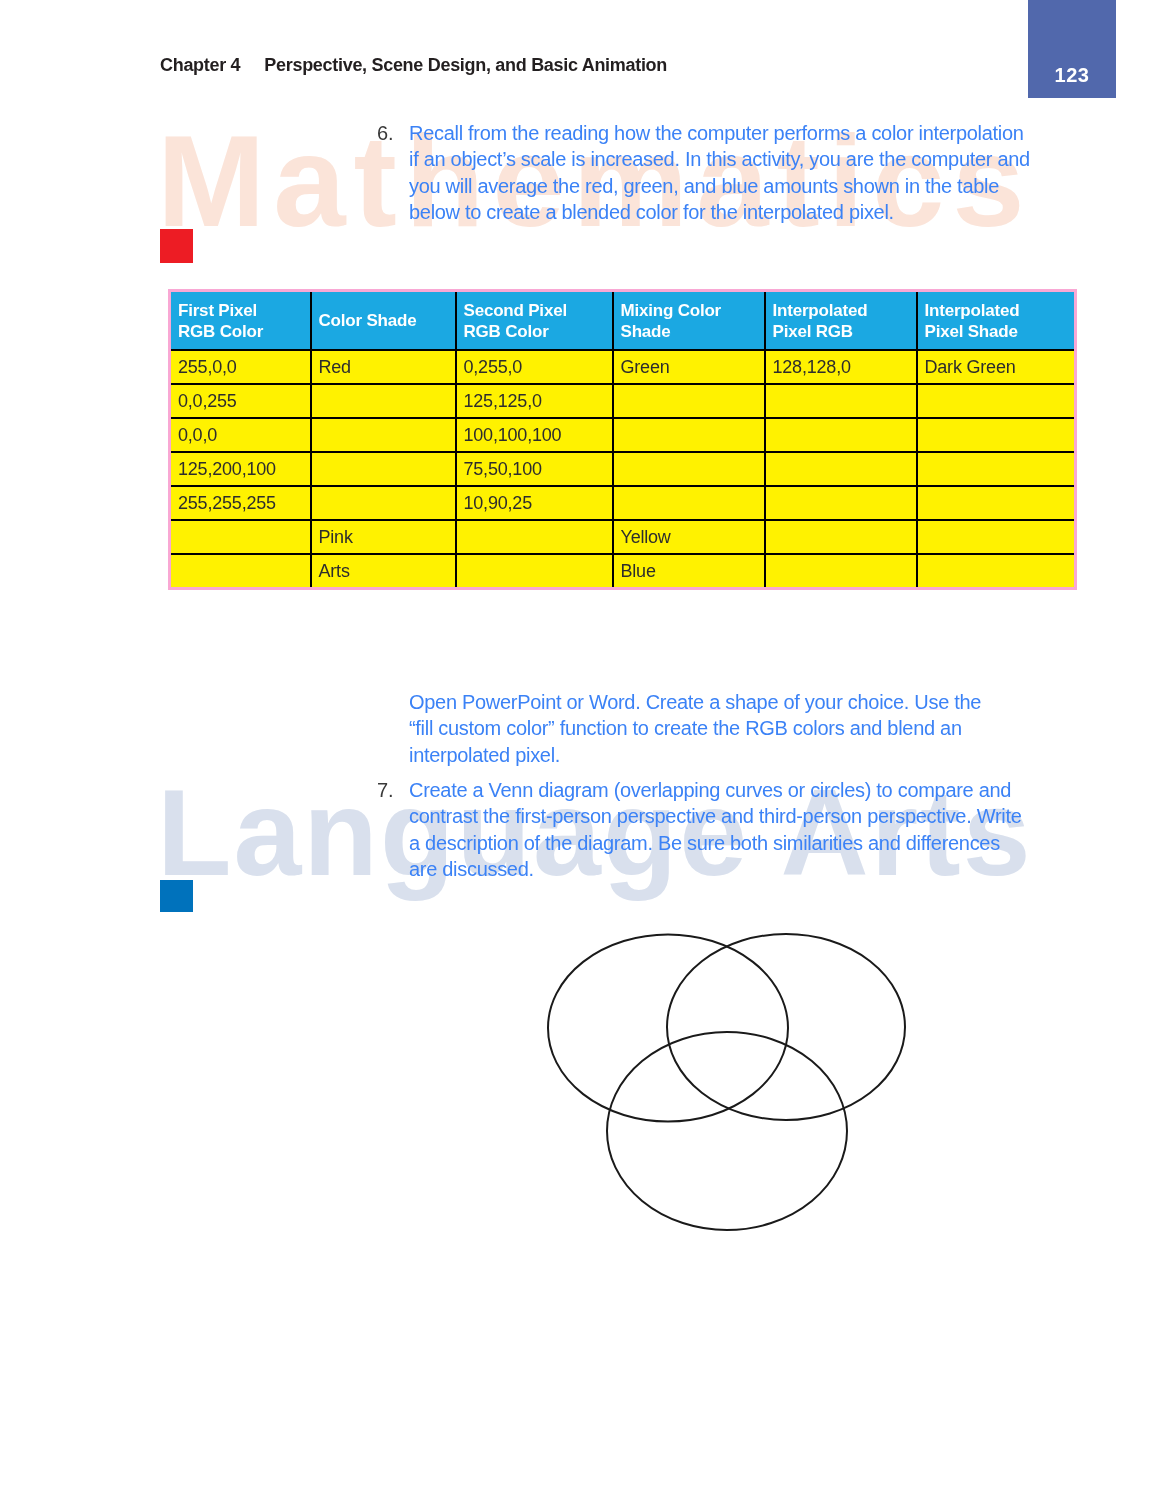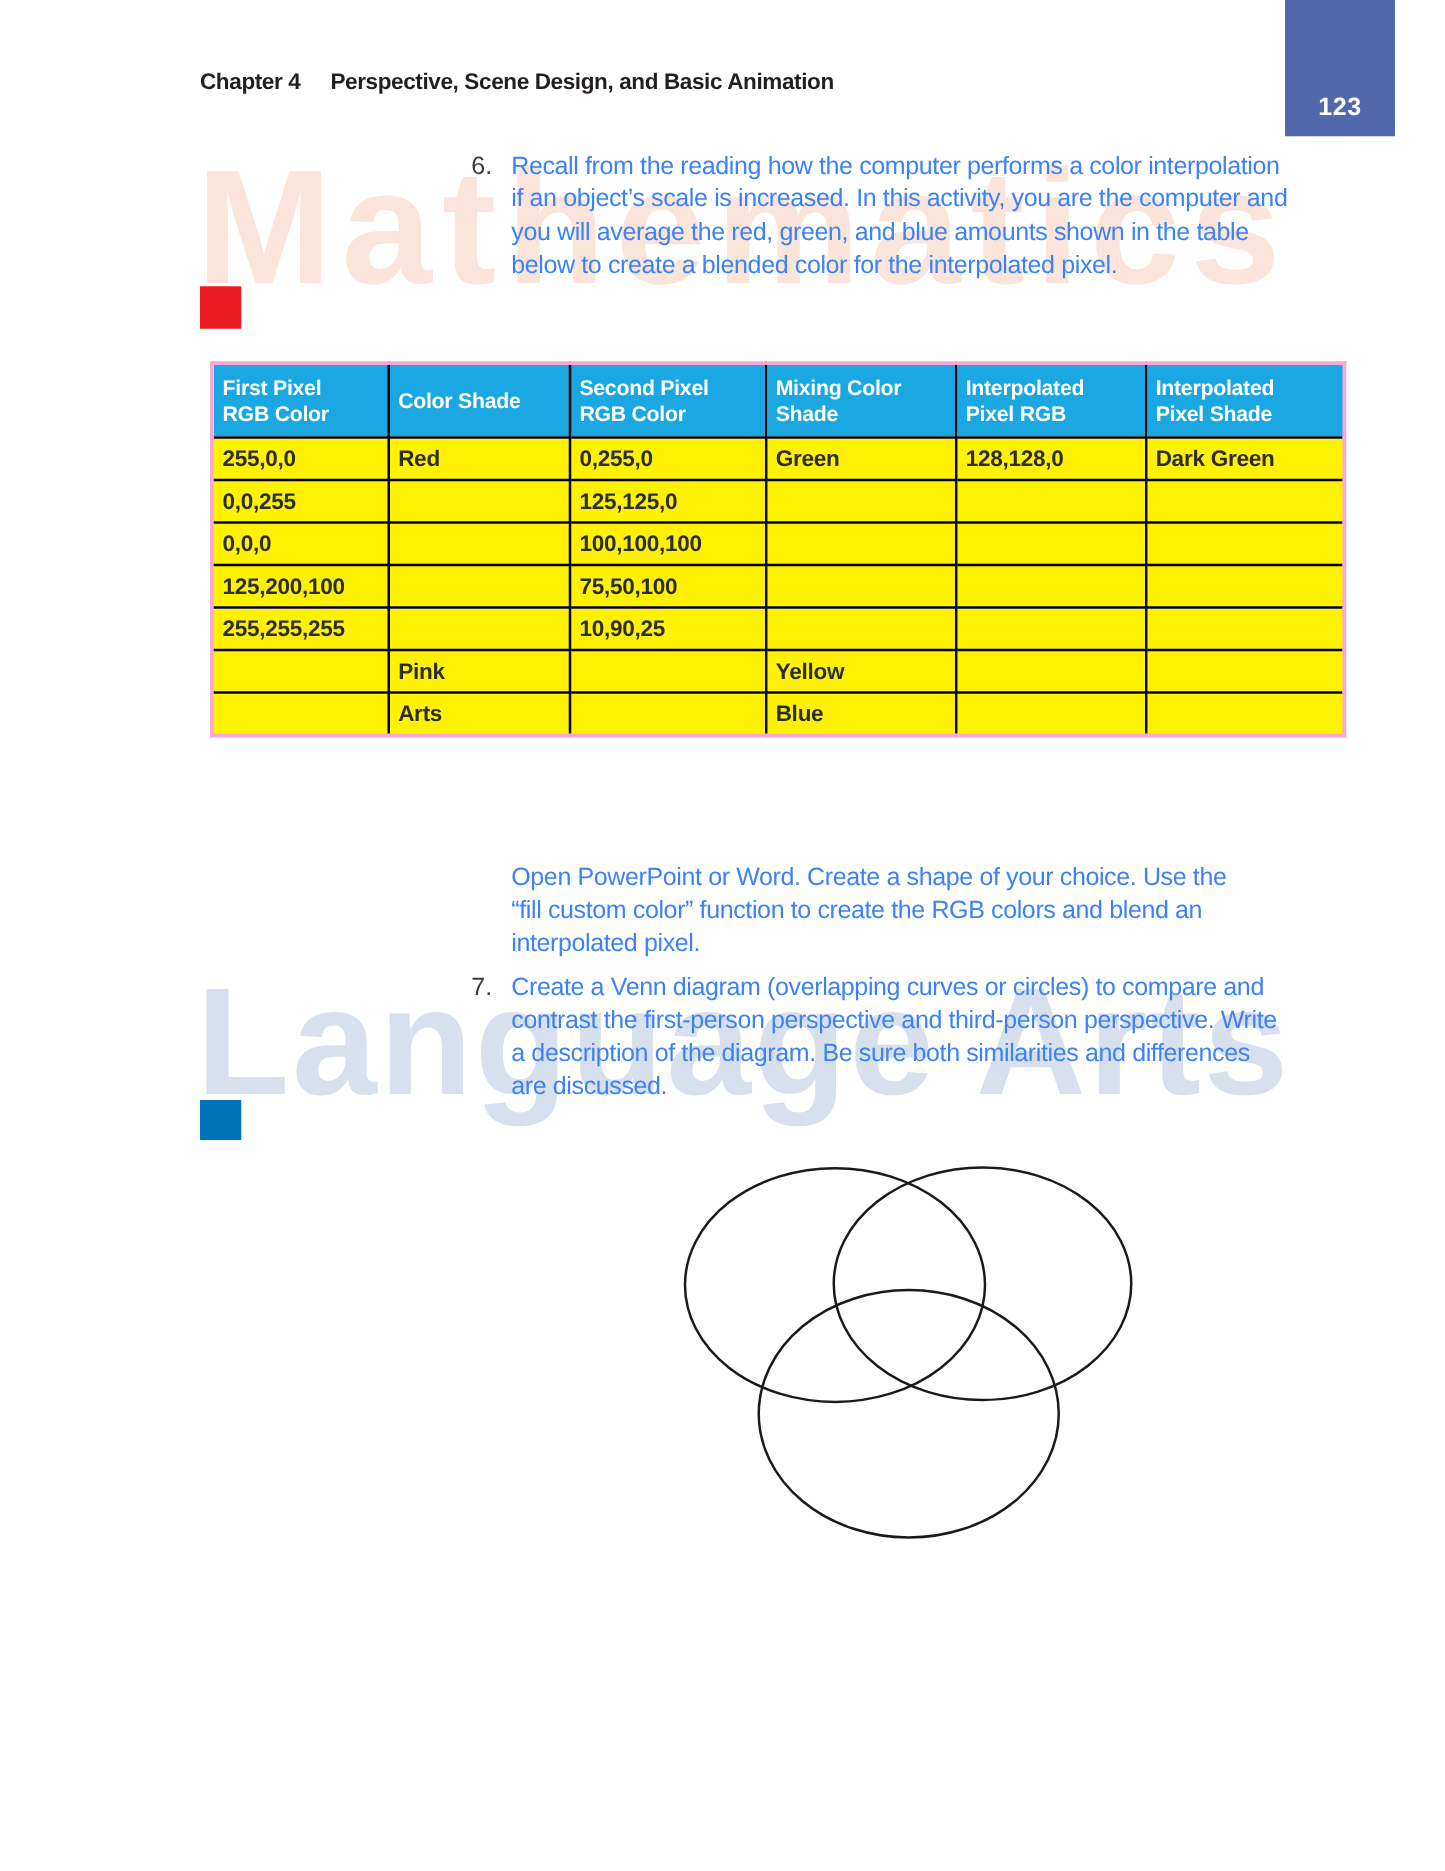--- a/index.html
+++ b/index.html
@@ -9,21 +9,21 @@
   }
 
   
   .chapter-header {
     position:absolute; left:160px; top:54px; line-height:22px;
     font-size:18px; font-weight:bold; color:#231f20; letter-spacing:-0.3px;
     white-space:nowrap;
   }
   .chapter-header .chapter-label { margin-right:24px; }
   .pagenum-box {
-    position:absolute; left:1028px; top:0; width:88px; height:109px;
+    position:absolute; left:1028px; top:0; width:88px; height:98px;
     background:var(--page_number_box,#5168ac);
     display:flex; align-items:flex-end; justify-content:center;
     padding-bottom:11px; box-sizing:border-box;
   }
   .pagenum-box span { color:#ffffff; font-weight:bold; font-size:20px; letter-spacing:0.5px; }
 
   
   .watermark {
     position:absolute; left:157px; font-weight:bold; white-space:nowrap;
     line-height:1; z-index:0; user-select:none;
@@ -49,21 +49,20 @@
 
   
   .tbl-wrap { position:absolute; left:168px; top:289px; z-index:1; }
   table.pixel-table {
     border-collapse:collapse; table-layout:fixed; width:906px;
     border:3px solid #f9a8d4;
   }
   table.pixel-table th, table.pixel-table td {
     border:2px solid #000000; padding:0 4px 0 7px; text-align:left; vertical-align:middle;
     overflow:hidden;
-    font-weight:bold;
   }
   table.pixel-table th {
     background:var(--table_header,#1ba8e2); color:#ffffff; font-weight:bold;
     font-size:17px; line-height:21px; height:57px; white-space:pre-line; letter-spacing:-0.2px;
   }
   table.pixel-table td {
     background:var(--table_row,#fff200); color:#2d2d2d;
     font-size:18px; height:32px; letter-spacing:-0.2px;
   }
 

